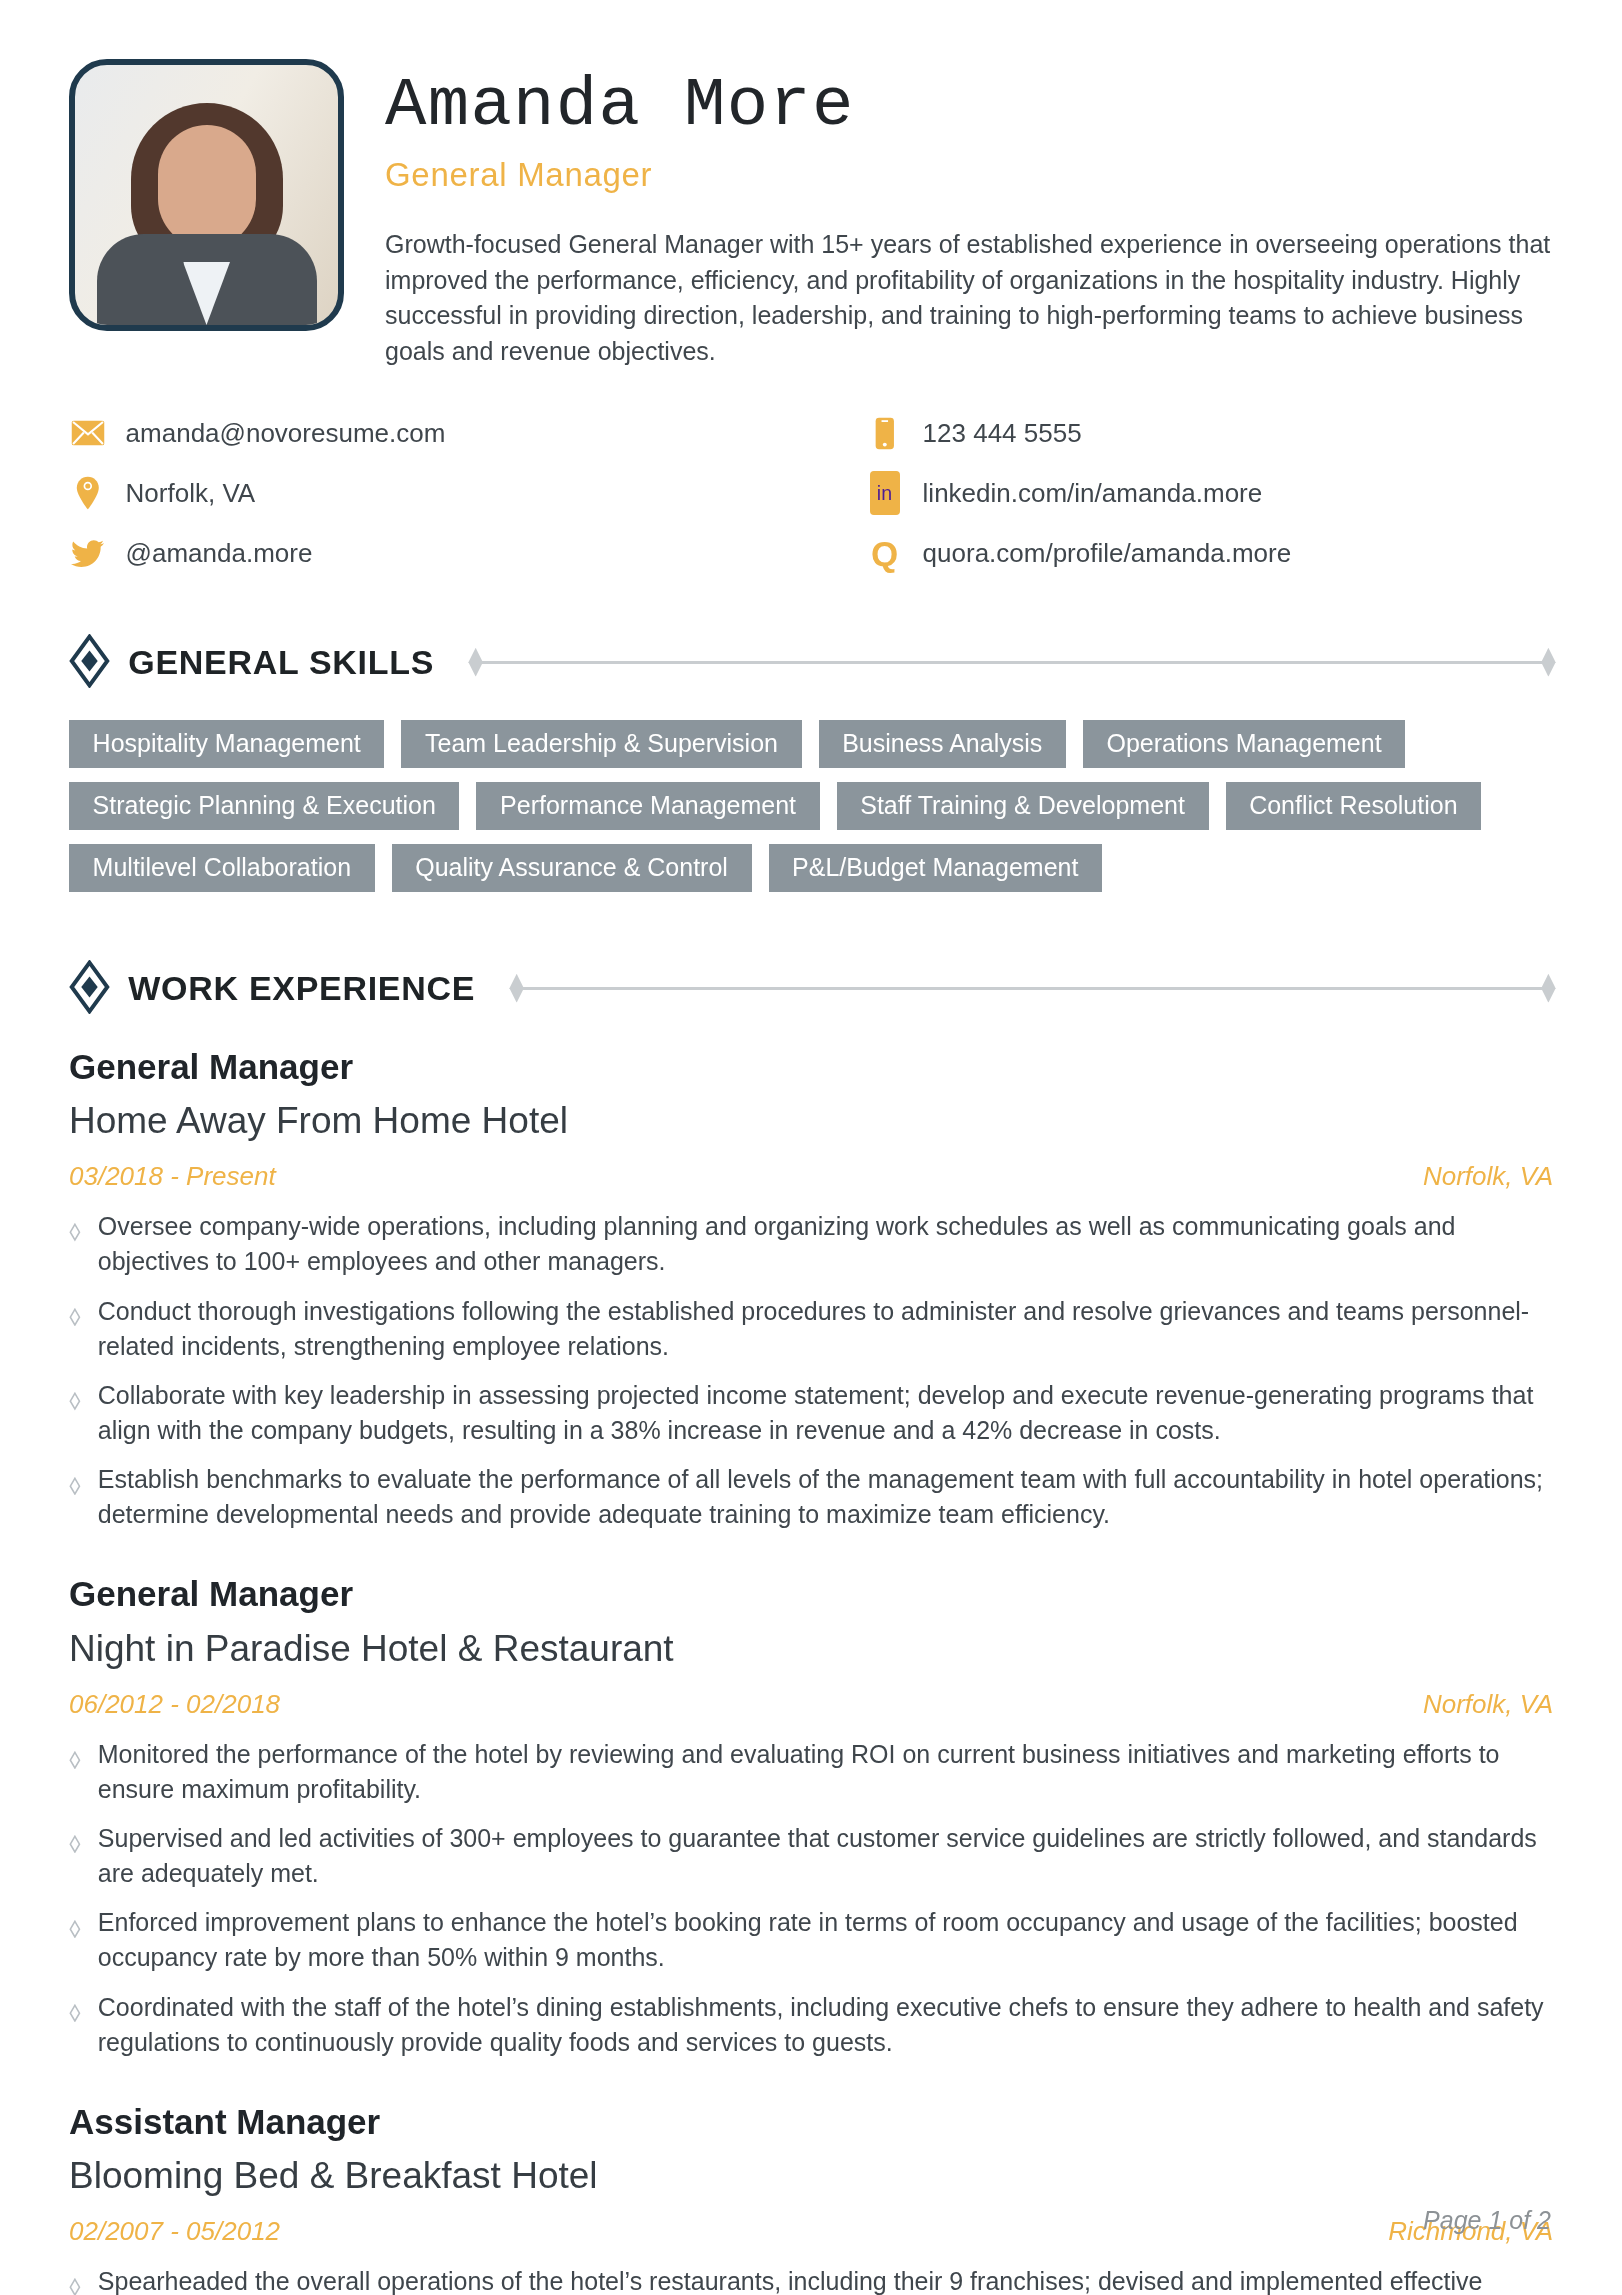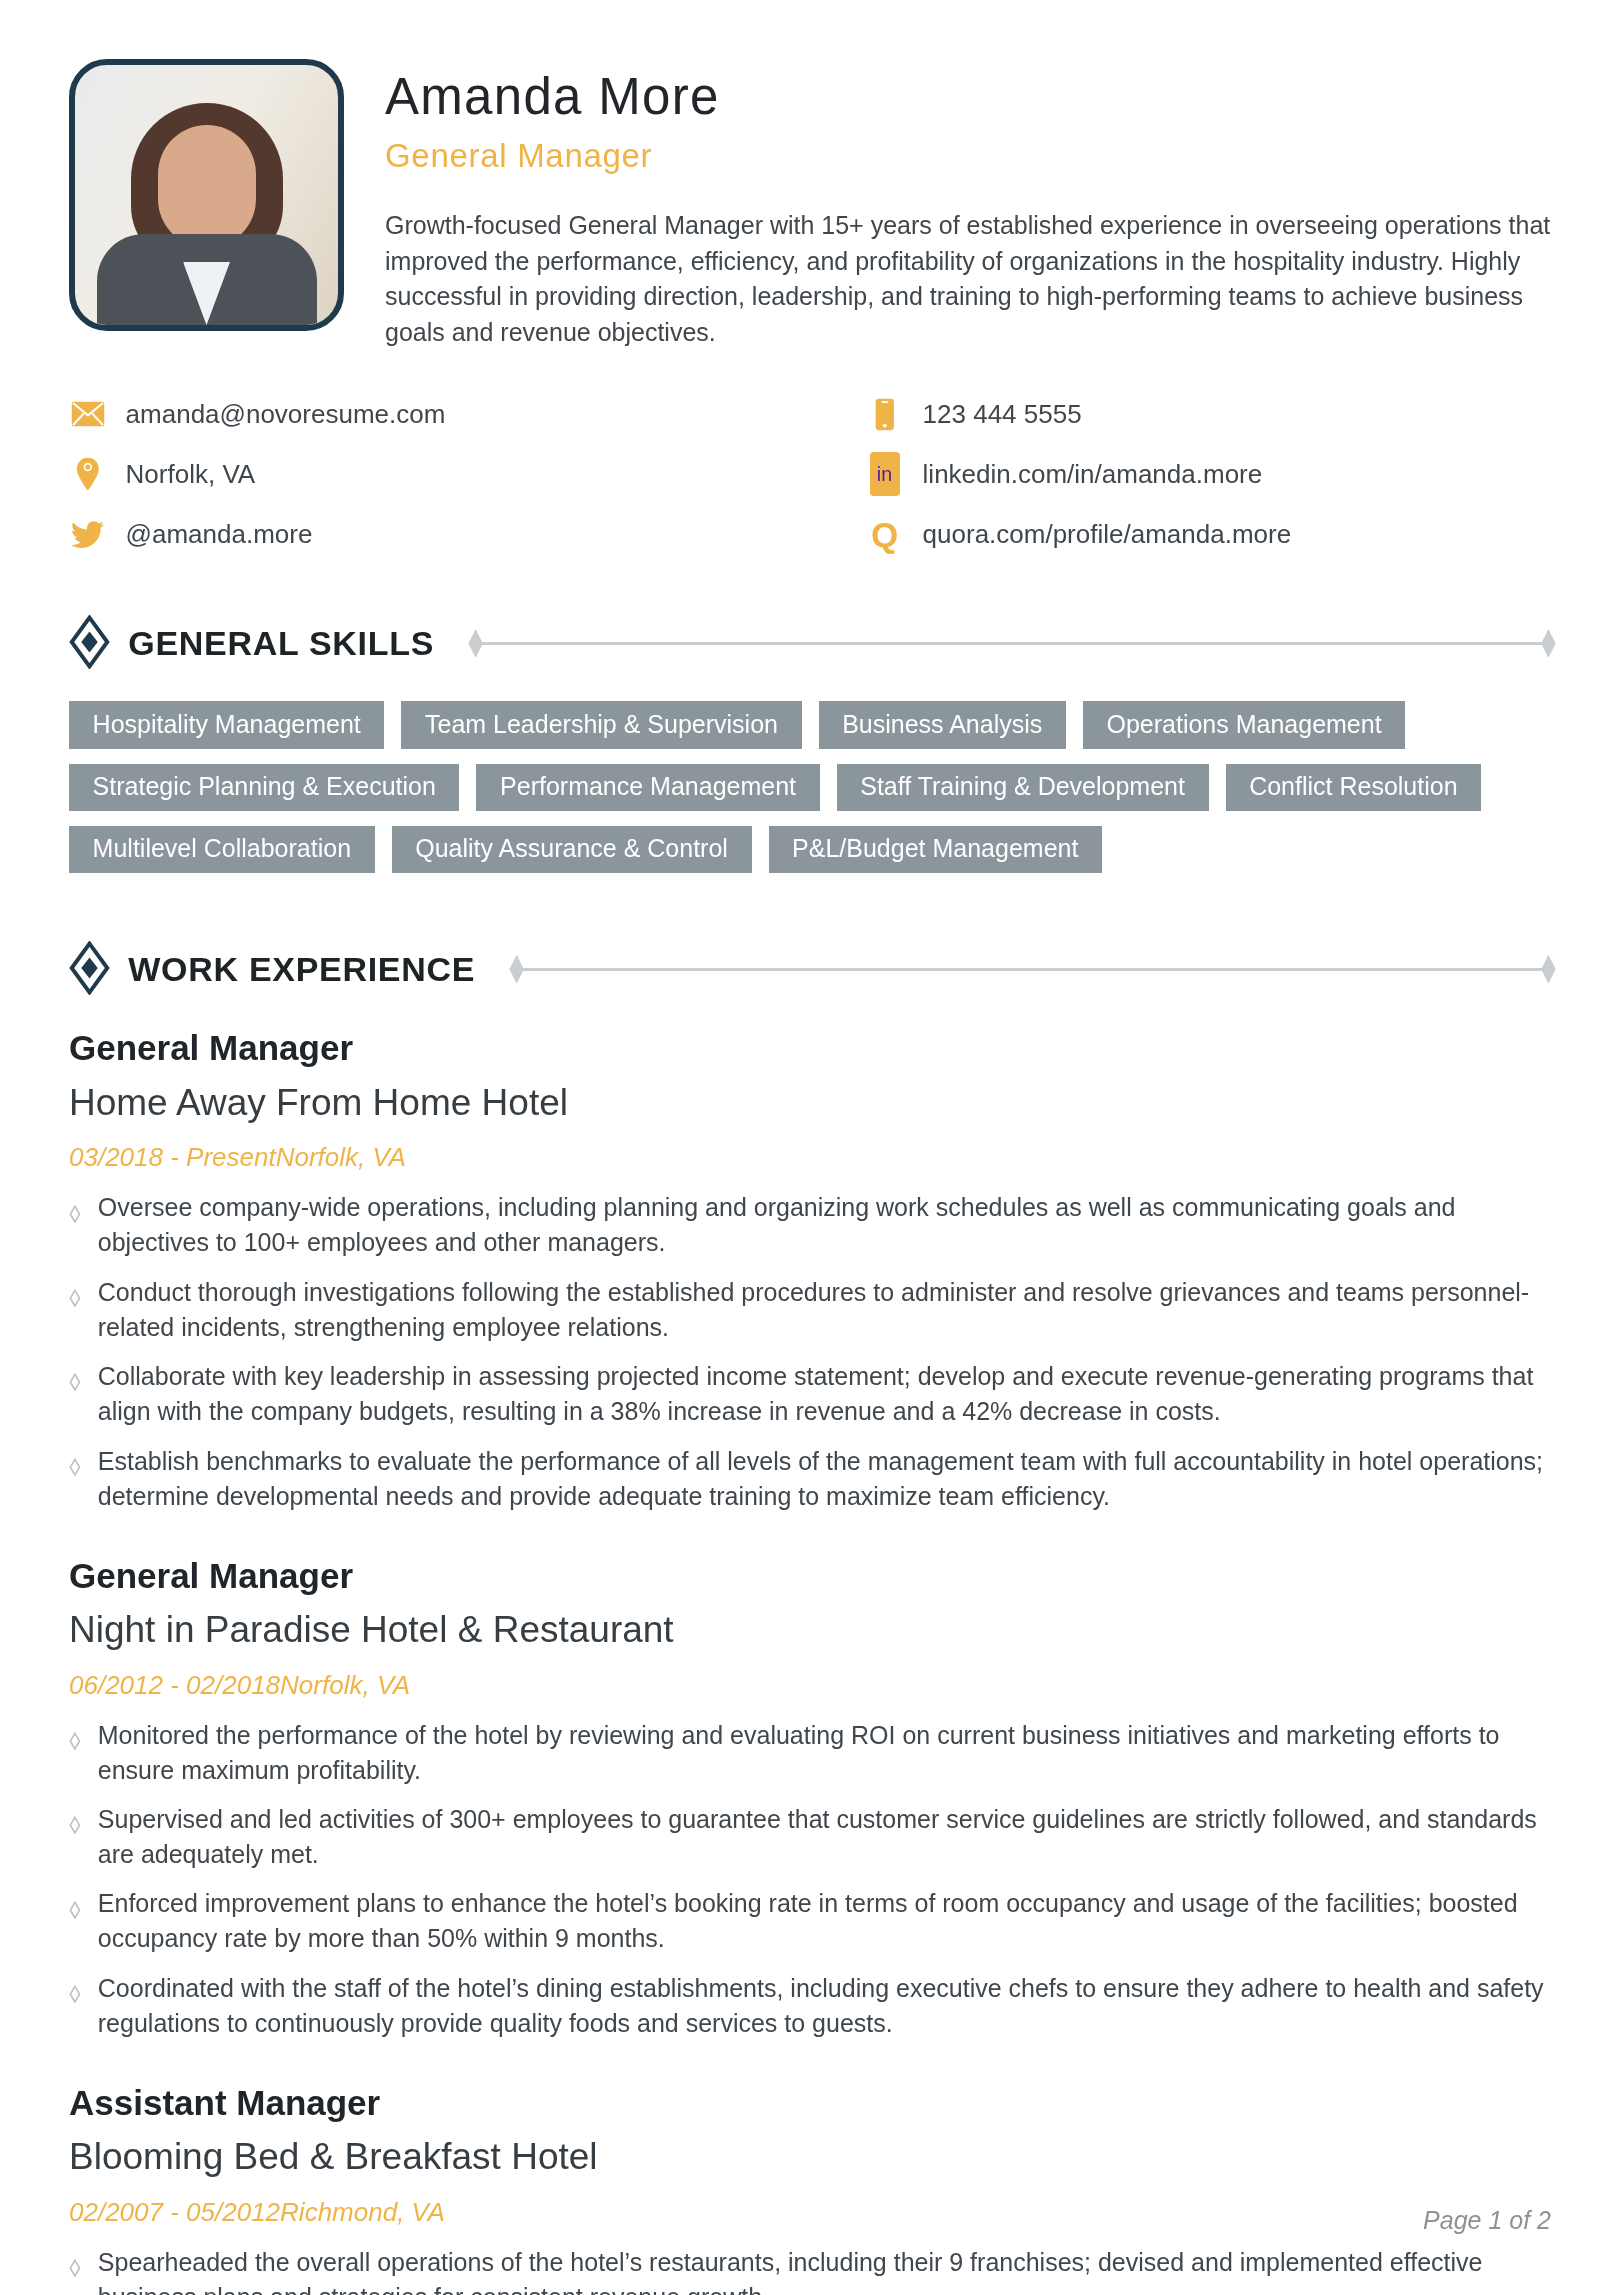--- a/index.html
+++ b/index.html
@@ -27,21 +27,21 @@
     flex:0 0 auto;width:275px;height:272px;
     border:6.5px solid var(--navy);border-radius:38px;
     position:relative;overflow:hidden;
     background:linear-gradient(120deg,#e9ebed 0%,#f1ede5 45%,#ddd3c3 100%);
   }
   .ph-hair{position:absolute;top:38px;left:50%;transform:translateX(-50%);width:152px;height:165px;background:#52382d;border-radius:76px 76px 62px 62px;}
   .ph-face{position:absolute;top:60px;left:50%;transform:translateX(-50%);width:98px;height:123px;background:#d9a98c;border-radius:49px;}
   .ph-body{position:absolute;bottom:-7.9px;left:50%;transform:translateX(-50%);width:220px;height:99px;background:#4c5258;border-radius:47px 47px 0 0;}
   .ph-shirt{position:absolute;bottom:0;left:50%;transform:translateX(-50%);width:47px;height:63px;background:#eef2f5;clip-path:polygon(0 0,100% 0,50% 100%);}
   .header-text{padding-top:10.5px;}
-  .name{font-size:51px;font-weight:400;color:#22262a;letter-spacing:1.3px;line-height:1.05;}
+  .name{font-size:69px;font-weight:400;color:#22262a;letter-spacing:1.3px;line-height:1.05;font-family:Liberation Mono, monospace;}
   .person-title{font-size:33px;color:var(--accent);margin-top:14.4px;letter-spacing:0.7px;}
   .summary{font-size:25px;line-height:1.42;margin-top:33px;max-width:1171px;color:var(--text);}
 
   
   .contact{display:grid;grid-template-columns:797px 1fr;row-gap:21px;padding:0 69px;margin-top:47px;}
   .contact-item{display:flex;align-items:center;gap:19.6px;min-height:34px;}
   .cicon{flex:0 0 auto;width:37px;display:flex;justify-content:center;align-items:center;}
   .ctext{font-size:26px;color:var(--text);}
   .q-glyph{font-size:35px;font-weight:700;color:var(--accent);line-height:1;}
   .li-badge{width:30px;height:44px;background:var(--accent);border-radius:3.9px;display:flex;align-items:center;justify-content:center;color:#4c1d95;font-weight:400;font-size:19.6px;line-height:1;}
@@ -60,21 +60,21 @@
 
   
   .pills{display:flex;flex-wrap:wrap;gap:14.4px 17px;padding:0 69px;margin-top:30px;max-width:1622px;}
   .pill{background:var(--pill);color:#fff;font-size:25px;padding:9.2px 23.6px 11px 23.6px;border-radius:0;line-height:1.1;}
 
   
   .job{padding:0 69px;margin-top:42px;}
   .job:first-of-type{margin-top:31px;}
   .job-title{font-size:35px;font-weight:700;color:#20252a;line-height:1.15;}
   .job-company{font-size:37px;font-weight:400;color:#363d43;margin-top:13px;line-height:1.15;}
-  .job-meta{display:flex;justify-content:flex-start;align-items:baseline;margin-top:18.3px;font-size:26px;font-style:italic;color:var(--accent);}
+  .job-meta{display:flex;justify-content:space-between;align-items:baseline;margin-top:18.3px;font-size:26px;font-style:italic;color:var(--accent);}
   .bullets{list-style:none;margin-top:17px;}
   .bullet{display:flex;gap:17px;margin-top:14.4px;font-size:25px;line-height:1.4;color:var(--text);}
   .b-marker{flex:0 0 auto;margin-top:6.5px;}
 
   
   .footer{position:absolute;right:71px;bottom:60px;font-size:25px;font-style:italic;color:var(--footer);}
 </style>
 </head>
 <body>
 

